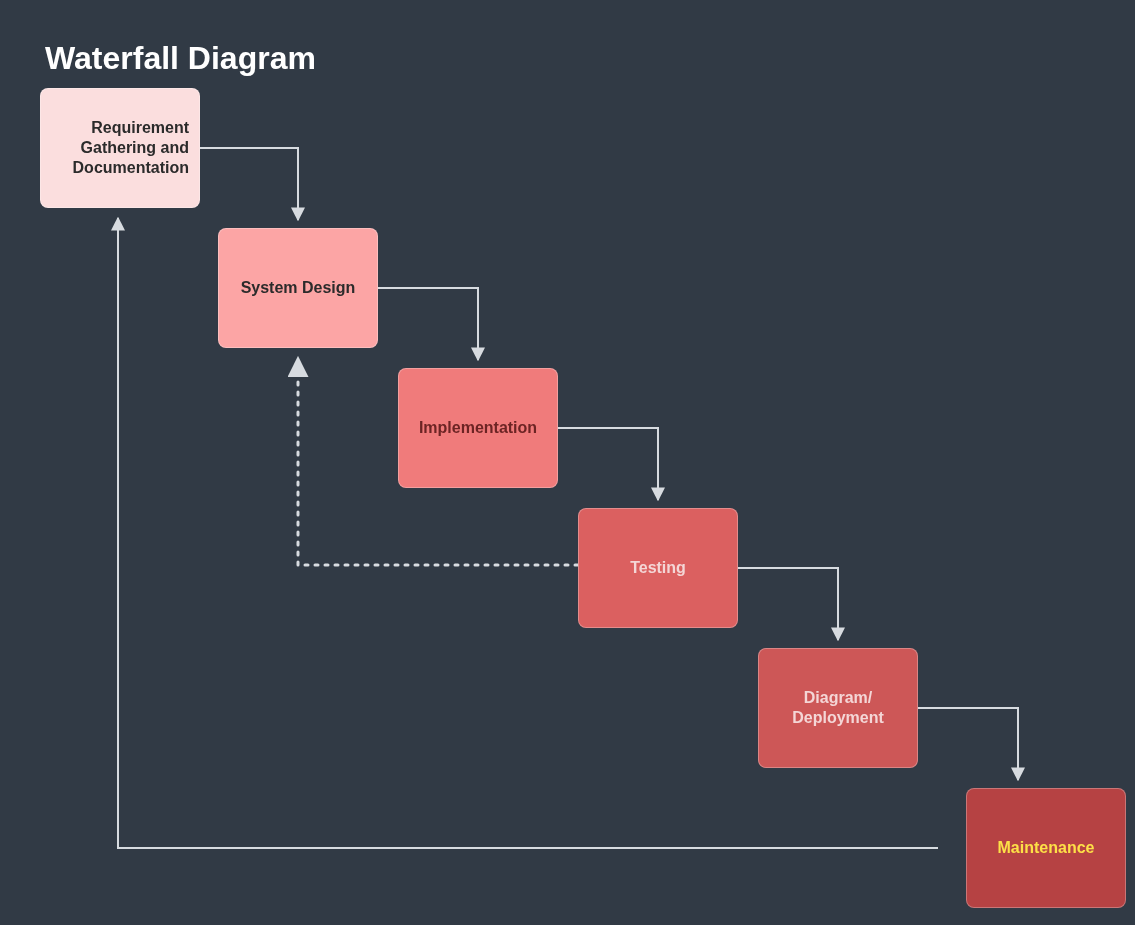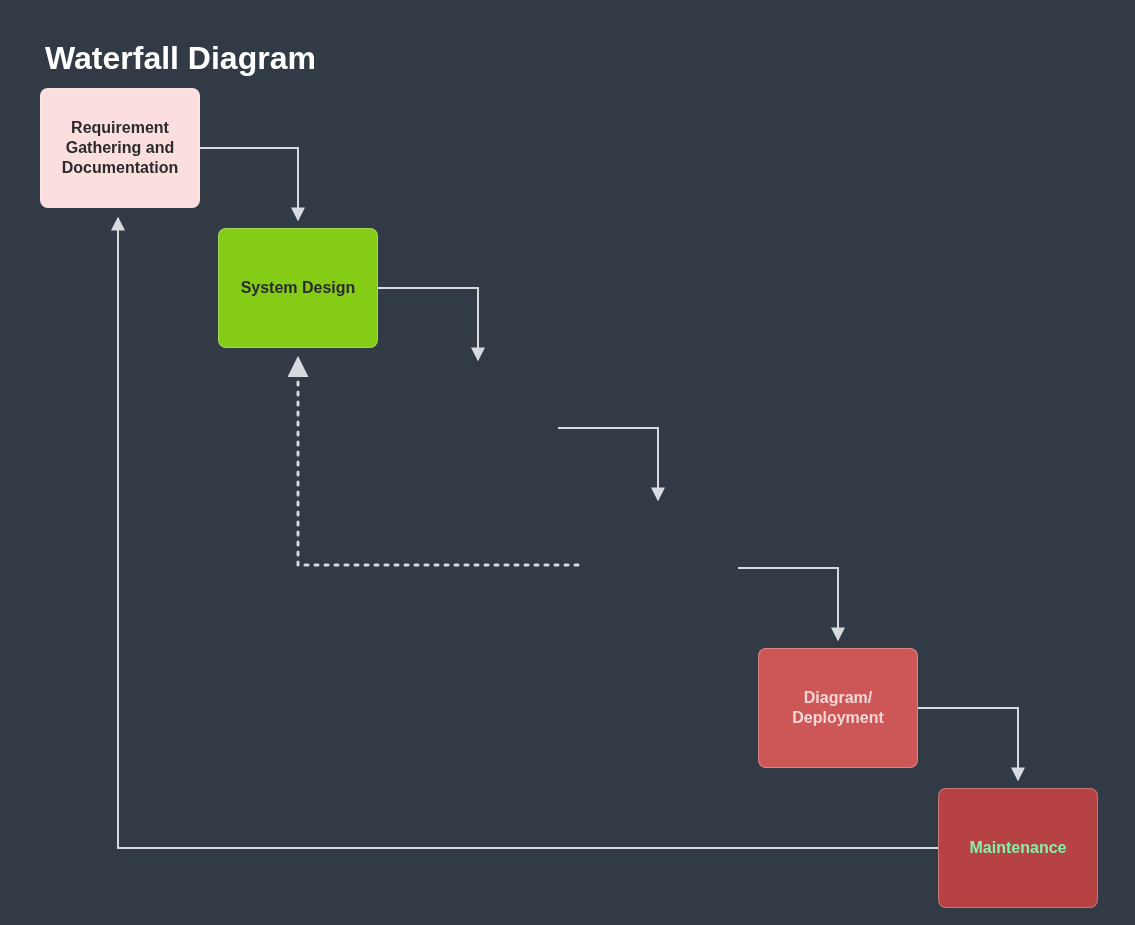--- a/index.html
+++ b/index.html
@@ -35,26 +35,26 @@
     display: flex;
     align-items: center;
     justify-content: center;
     text-align: center;
     font-weight: 700;
     font-size: 16px;
     line-height: 1.25;
     padding: 8px 10px;
     box-sizing: border-box;
   }
-  .n1 { background:#fbdede; color:#2b2b2b; }
-  .n2 { background:#84cc16; color:#2b2b2b; }
+  .n1 { background:#fbdede; color:#2b2b2b;text-align:right; }
+  .n2 { background:#fca5a5; color:#2b2b2b; }
   .n3 { background:#f07b7b; color:#6c2424; }
   .n4 { background:#db6060; color:#f4d6d6; }
   .n5 { background:#cd5757; color:#f4d6d6; }
-  .n6 { background:#b64243; color:#86efac; }
+  .n6 { background:#b64243; color:#fde047;margin-left:28px; }
   svg.lines { position:absolute; left:0; top:0; }
 </style>
 </head>
 <body>
 
 <div class="title">Waterfall Diagram</div>
 
 <div class="stage">
 
   <svg class="lines" width="1135" height="925">
@@ -70,16 +70,18 @@
     <path d="M 738 568 H 838 V 640" stroke="#d7dbe0" stroke-width="2" fill="none" marker-end="url(#arrow)"></path>
     <path d="M 918 708 H 1018 V 780" stroke="#d7dbe0" stroke-width="2" fill="none" marker-end="url(#arrow)"></path>
 
     <path d="M 578 565 H 298 V 358" stroke="#d7dbe0" stroke-width="3" stroke-dasharray="3 7" stroke-linecap="round" fill="none" marker-end="url(#arrow)"></path>
 
     <path d="M 938 848 H 118 V 218" stroke="#d7dbe0" stroke-width="2" fill="none" marker-end="url(#arrow)"></path>
   </svg>
 
   <div class="node n1" style="left:40px;  top:88px;">Requirement Gathering and Documentation</div>
   <div class="node n2" style="left:218px; top:228px;">System Design</div>
+  <div class="node n3" style="left:398px; top:368px;">Implementation</div>
+  <div class="node n4" style="left:578px; top:508px;">Testing</div>
   <div class="node n5" style="left:758px; top:648px;">Diagram/ Deployment</div>
   <div class="node n6" style="left:938px; top:788px;">Maintenance</div>
 
 </div>
 
 </body></html>

